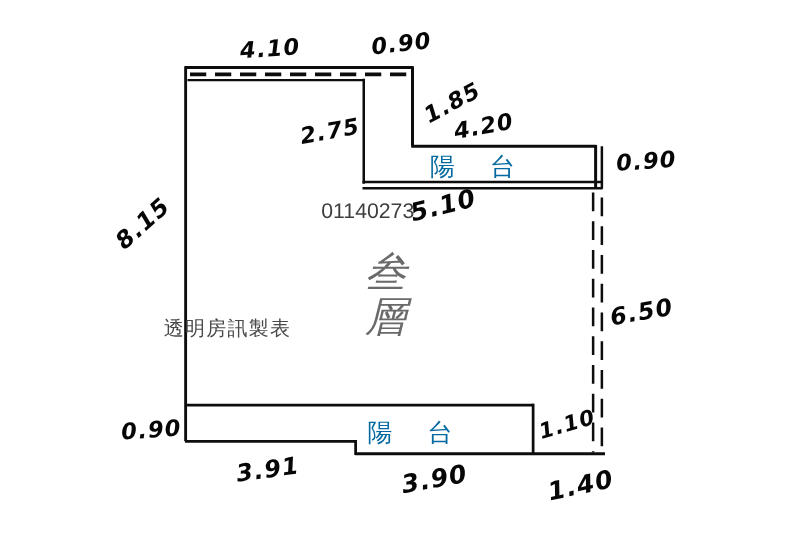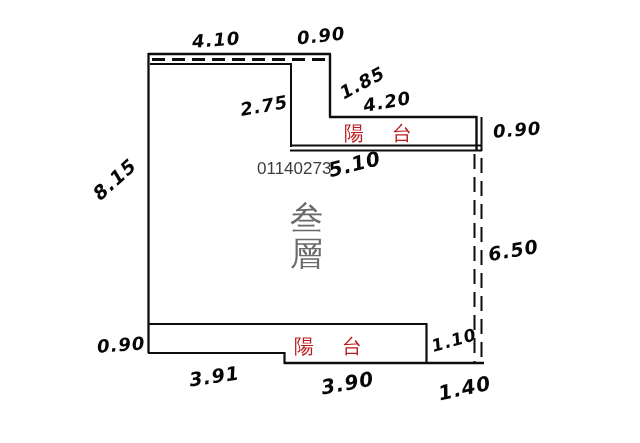--- a/index.html
+++ b/index.html
@@ -24,36 +24,37 @@
   }
   .printed{
     position:absolute;
     color:#3d3d3d;
     font-family:Liberation Sans, sans-serif;
     font-size:17px;
     white-space:nowrap;
   }
   .balcony-label{
     position:absolute;
-    color:#b91c1c;
+    color:#0369a1;
     font-family:"DejaVu Serif","Liberation Serif",serif;
     font-size:20px;
     letter-spacing:28px;
     white-space:nowrap;
   }
   .floor-label{
     position:absolute;
     left:288px;top:200px;
     width:37px;
     color:#6a6a6a;
     font-family:"DejaVu Serif","Liberation Serif",serif;
     font-size:33px;
     line-height:36px;
     word-break:break-all;
-    text-align:center;
+    text-align:right;
+    font-style:italic;
   }
   .watermark{
     position:absolute;
     left:131px;top:253px;
     color:#4a4a4a;
     font-family:"DejaVu Serif","Liberation Serif",serif;
     font-size:16px;
     letter-spacing:1px;
     white-space:nowrap;
   }
@@ -91,20 +92,21 @@
       <line x1="148" y1="353" x2="285" y2="353" stroke-width="2.2"></line>
       <line x1="284.5" y1="352" x2="284.5" y2="364" stroke-width="2.2"></line>
       <line x1="284" y1="363" x2="484" y2="363" stroke-width="2.4"></line>
     </g>
   </svg>
 
   <div class="printed" style="left:257px;top:159px;">01140273</div>
 
   <div class="floor-label">叁層</div>
 
+  <div class="watermark">透明房訊製表</div>
 
   <div class="balcony-label" style="left:344px;top:120px;">陽台</div>
   <div class="balcony-label" style="left:294px;top:333px;">陽台</div>
 
   <div class="hand" style="left:192px;top:29px;transform:rotate(-4deg);">4.10</div>
   <div class="hand" style="left:297px;top:25px;transform:rotate(-6deg);">0.90</div>
   <div class="hand" style="left:338px;top:72px;transform:rotate(-28deg);">1.85</div>
   <div class="hand" style="left:240px;top:95px;transform:rotate(-10deg);">2.75</div>
   <div class="hand" style="left:363px;top:91px;transform:rotate(-10deg);">4.20</div>
   <div class="hand" style="left:493px;top:119px;transform:rotate(-4deg);">0.90</div>

